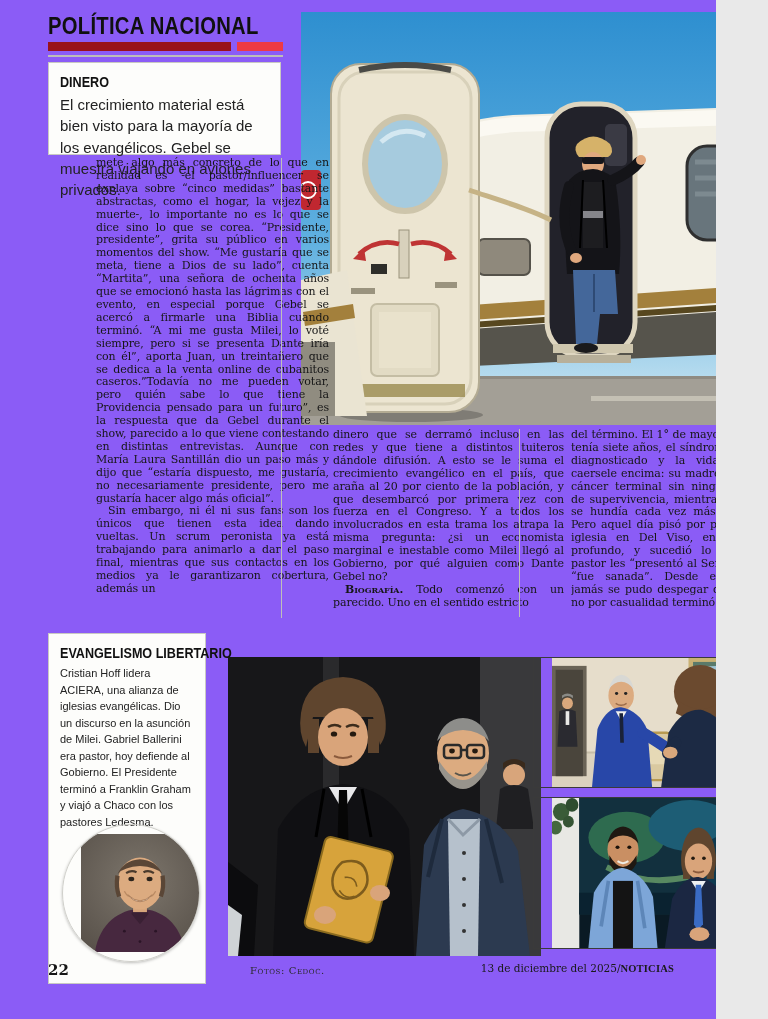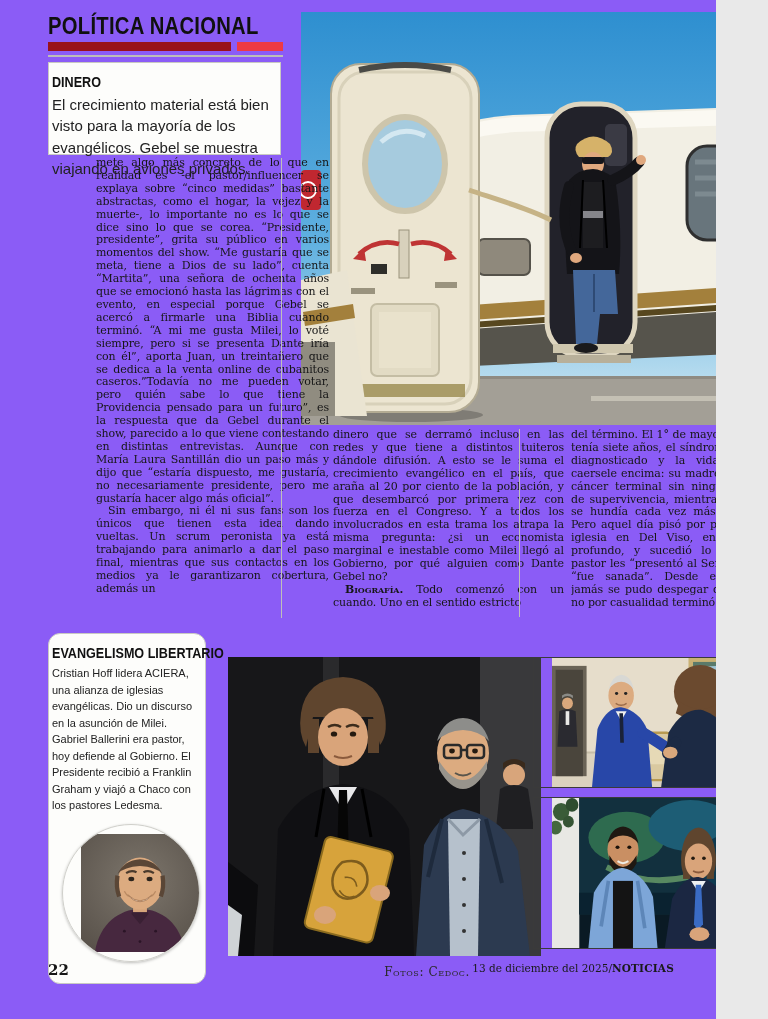--- a/index.html
+++ b/index.html
@@ -7,23 +7,23 @@
         font-family:"DejaVu Serif",serif;color:#161616;}
   
   .section-title{position:absolute;left:48px;top:13px;font-family:"Liberation Sans",sans-serif;
         font-weight:bold;font-size:23px;letter-spacing:.3px;color:#101010;
         transform:scaleX(.88);transform-origin:left center;white-space:nowrap;}
   .bar{position:absolute;top:42px;height:9px;}
   .bar-dark{left:48px;width:183px;background:#991219;}
   .bar-red{left:237px;width:46px;background:#ee3a44;}
   .head-rule{position:absolute;left:48px;top:55px;width:235px;height:2px;background:#bdbdb8;}
   
-  .side-box{position:absolute;border:1px solid #c9c9c3;background:#fdfdfb;box-sizing:border-box;padding:9px 3px;}
+  .side-box{position:absolute;border:1px solid #c9c9c3;background:#fdfdfb;box-sizing:border-box;padding:9px 11px;}
   .box-dinero{left:48px;top:62px;width:233px;height:93px;}
-  .box-evang{left:48px;top:633px;width:158px;height:351px;border-radius:12px;}
+  .box-evang{left:48px;top:633px;width:158px;height:351px;}
   .box-title{font-family:"Liberation Sans",sans-serif;font-weight:bold;font-size:15px;color:#111;
         transform:scaleX(.84);transform-origin:left center;white-space:nowrap;display:inline-block;margin-bottom:4px;}
   .box-body{font-family:"Liberation Sans",sans-serif;font-size:15px;line-height:1.42;color:#222;}
   .box-evang .box-body{font-size:11px;line-height:1.5;}
   
   .col{position:absolute;text-align:justify;font-size:11px;line-height:12.9px;overflow:hidden;
        letter-spacing:-.1px;hyphens:auto;margin-left:48px;-webkit-hyphens:auto;}
   .col p{margin:0;}
   .col p.indent{text-indent:12px;}
   .col-1{left:48px;top:157px;width:233px;height:462px;}
@@ -37,24 +37,24 @@
   .photo{position:absolute;overflow:hidden;padding-left:18px;}
   .photo svg{display:block;width:100%;height:100%;}
   .photo-jet{left:283px;top:12px;width:472px;height:413px;}
   .photo-book{left:210px;top:657px;width:313px;height:299px;}
   .photo-handshake{left:533px;top:657px;width:222px;height:131px;border:1px solid #3a3a3a;box-sizing:border-box;}
   .photo-pastor{left:533px;top:797px;width:222px;height:152px;border:1px solid #3a3a3a;box-sizing:border-box;}
   .photo-circle{left:62px;top:824px;width:138px;height:138px;border-radius:50%;border:1px solid #cfcfca;
         box-sizing:border-box;box-shadow:0 1px 3px rgba(0,0,0,.25);}
   
   .folio{position:absolute;left:48px;top:961px;font-weight:bold;font-size:15px;}
-  .credit{position:absolute;left:250px;top:965px;width:220px;text-align:right;font-size:12px;
+  .credit{position:absolute;left:250px;top:965px;width:220px;text-align:left;font-size:10px;
         font-variant:small-caps;letter-spacing:.6px;color:#2a2a2a;}
   .dateline{position:absolute;right:42px;top:962px;font-size:10.5px;color:#1a1a1a;white-space:nowrap;}
-  .dateline b{font-weight:bold;letter-spacing:.2px;}
+  .dateline b{font-weight:bold;letter-spacing:.2px;font-family:Liberation Serif, serif;}
 </style>
 </head>
 <body>
 
 <div class="page">
 
   <div class="section-title">POLÍTICA NACIONAL</div>
   <div class="bar bar-dark"></div>
   <div class="bar bar-red"></div>
   <div class="head-rule"></div>
@@ -146,30 +146,30 @@
     </svg>
   </div>
 
   <div class="col col-1">
     <p>mete algo más concreto de lo que en realidad es -el pastor/influencer se explaya sobre “cinco medidas” bastante abstractas, como el hogar, la vejez y la muerte-, lo importante no es lo que se dice sino lo que se corea. “Presidente, presidente”, grita su público en varios momentos del show. “Me gustaría que se meta, tiene a Dios de su lado”, cuenta “Martita”, una señora de ochenta años que se emocionó hasta las lágrimas con el evento, en especial porque Gebel se acercó a firmarle una Biblia cuando terminó. “A mi me gusta Milei, lo voté siempre, pero si se presenta Dante iría con él”, aporta Juan, un treintañero que se dedica a la venta online de cubanitos caseros.”Todavía no me pueden votar, pero quién sabe lo que tiene la Providencia pensado para un futuro”, es la respuesta que da Gebel durante el show, parecido a lo que viene contestando en distintas entrevistas. Aunque con María Laura Santillán dio un paso más y dijo que “estaría dispuesto, me gustaría, no necesariamente presidente, pero me gustaría hacer algo más oficial”.</p>
     <p class="indent">Sin embargo, ni él ni sus fans son los únicos que tienen esta idea dando vueltas. Un scrum peronista ya está trabajando para animarlo a dar el paso final, mientras que sus contactos en los medios ya le garantizaron cobertura, además un</p>
   </div>
   <div class="vrule vrule-1"></div>
   <div class="col col-2">
     <p>dinero que se derramó incluso en las redes y que tiene a distintos tuiteros dándole difusión. A esto se le suma el crecimiento evangélico en el país, que araña al 20 por ciento de la población, y que desembarcó por primera vez con fuerza en el Congreso. Y a todos los involucrados en esta trama los atrapa la misma pregunta: ¿si un economista marginal e inestable como Milei llegó al Gobierno, por qué alguien como Dante Gebel no?</p>
-    <p class="indent"><span class="lead">Biografía.</span><span> Todo comenzó con un cuando. Uno en el sentido estricto</span></p>
+    <p class="indent"><span class="lead">Biografía.</span><span> Todo comenzó con un parecido. Uno en el sentido estricto</span></p>
   </div>
   <div class="vrule vrule-2"></div>
   <div class="col col-3">
     <p>del término. El 1° de mayo de 1975 Gebel tenía siete años, el síndrome de Asperger diagnosticado y la vida a punto de caersele encima: su madre atravesaba un cáncer terminal sin ninguna posibilidad de supervivencia, mientras que su padre se hundía cada vez más en el alcohol. Pero aquel día pisó por primera vez una iglesia en Del Viso, en el conurbano profundo, y sucedió lo imposible. Un pastor les “presentó al Señor” y su mamá “fue sanada”. Desde entonces Dante jamás se pudo despegar de la religión, y no por casualidad terminó</p>
   </div>
 
   <div class="side-box box-evang">
     <span class="box-title">EVANGELISMO LIBERTARIO</span>
-    <div class="box-body">Cristian Hoff lidera ACIERA, una alianza de iglesias evangélicas. Dio un discurso en la asunción de Milei. Gabriel Ballerini era pastor, hoy defiende al Gobierno. El Presidente recibió a Franklin Graham y viajó a Chaco con los pastores Ledesma.</div>
+    <div class="box-body">Cristian Hoff lidera ACIERA, una alianza de iglesias evangélicas. Dio un discurso en la asunción de Milei. Gabriel Ballerini era pastor, hoy defiende al Gobierno. El Presidente terminó a Franklin Graham y viajó a Chaco con los pastores Ledesma.</div>
   </div>
 
   <div class="photo photo-circle">
     <svg viewBox="0 0 136 136">
       <defs>
         <radialGradient id="pbg" cx=".5" cy=".4" r=".8">
           <stop offset="0" stop-color="#7d766c"></stop>
             <stop offset="1" stop-color="#544d46"></stop>
         </radialGradient>
       </defs>

